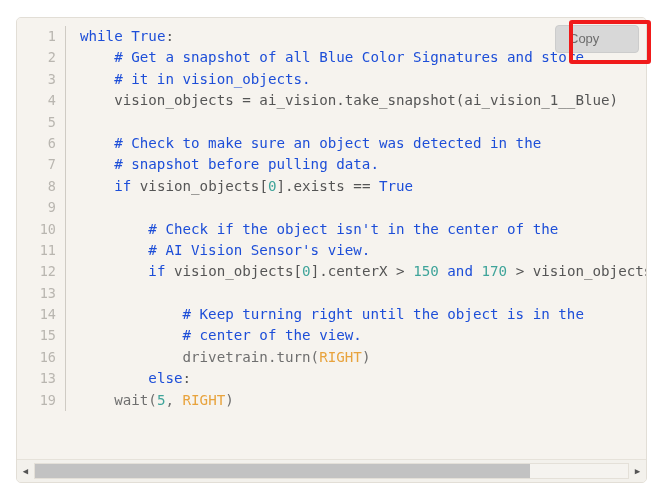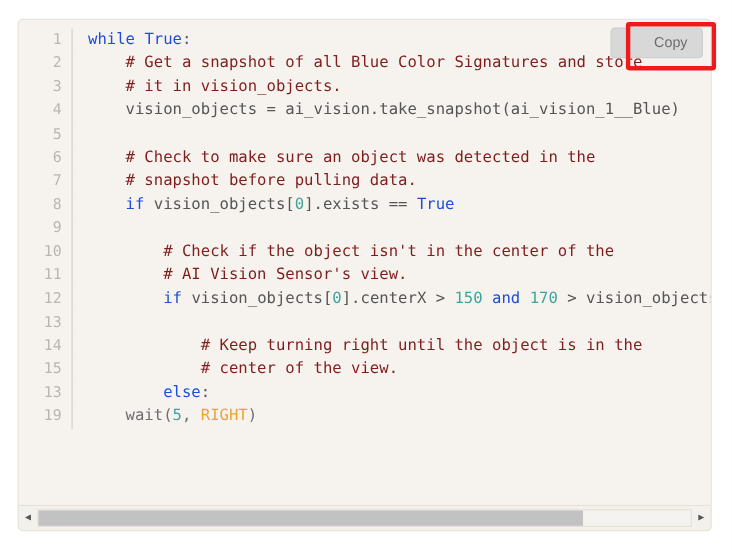--- a/index.html
+++ b/index.html
@@ -87,21 +87,21 @@
     padding-left: 14px;
     font-family: "DejaVu Sans Mono", monospace;
     font-size: 14.2px;
     color: #3a3a3a;
     white-space: pre;
     overflow: hidden;
   }
 
   
   .tok-kw      { color: #1d4ed8; }
-  .tok-com     { color: #7f1d1d; }
+  .tok-com     { color: #1d4ed8; }
   .tok-num     { color: #3fa49a; }
   .tok-const   { color: #e8a33d; }
   .tok-plain   { color: #555555; }
   .tok-attr    { color: #6f6f6f; }
 
   
   .copy-wrap {
     position: absolute;
     right: 7px;
     top: 7px;
@@ -109,21 +109,21 @@
   .copy-button {
     display: block;
     min-width: 56px;
     padding: 5px 13px 6px 13px;
     background: #d8d8d8;
     border: 1px solid #cccccc;
     border-radius: 4px;
     color: #6d6d6d;
     font-family: "Liberation Sans", sans-serif;
     font-size: 13px;
-    text-align: right;
+    text-align: left;
     cursor: pointer;
   }
   
   .copy-highlight {
     position: absolute;
     left: 569px;
     top: 20px;
     width: 82px;
     height: 44px;
     box-sizing: border-box;
@@ -192,20 +192,21 @@
           <div class="code-line"><div class="gutter">6</div><div class="sep"></div><div class="code-text"><span class="tok-com">    # Check to make sure an object was detected in the</span></div></div>
           <div class="code-line"><div class="gutter">7</div><div class="sep"></div><div class="code-text"><span class="tok-com">    # snapshot before pulling data.</span></div></div>
           <div class="code-line"><div class="gutter">8</div><div class="sep"></div><div class="code-text"><span class="tok-plain">    </span><span class="tok-kw">if</span><span class="tok-plain"> vision_objects[</span><span class="tok-num">0</span><span class="tok-plain">].exists == </span><span class="tok-kw">True</span></div></div>
           <div class="code-line"><div class="gutter">9</div><div class="sep"></div><div class="code-text"></div></div>
           <div class="code-line"><div class="gutter">10</div><div class="sep"></div><div class="code-text"><span class="tok-com">        # Check if the object isn't in the center of the</span></div></div>
           <div class="code-line"><div class="gutter">11</div><div class="sep"></div><div class="code-text"><span class="tok-com">        # AI Vision Sensor's view.</span></div></div>
           <div class="code-line"><div class="gutter">12</div><div class="sep"></div><div class="code-text"><span class="tok-plain">        </span><span class="tok-kw">if</span><span class="tok-plain"> vision_objects[</span><span class="tok-num">0</span><span class="tok-plain">].centerX &gt; </span><span class="tok-num">150</span><span class="tok-plain"> </span><span class="tok-kw">and</span><span class="tok-plain"> </span><span class="tok-num">170</span><span class="tok-plain"> &gt; vision_objects[0</span></div></div>
           <div class="code-line"><div class="gutter">13</div><div class="sep"></div><div class="code-text"></div></div>
           <div class="code-line"><div class="gutter">14</div><div class="sep"></div><div class="code-text"><span class="tok-com">            # Keep turning right until the object is in the</span></div></div>
           <div class="code-line"><div class="gutter">15</div><div class="sep"></div><div class="code-text"><span class="tok-com">            # center of the view.</span></div></div>
+          <div class="code-line"><div class="gutter">16</div><div class="sep"></div><div class="code-text"><span class="tok-attr">            drivetrain.turn(</span><span class="tok-const">RIGHT</span><span class="tok-attr">)</span></div></div>
           <div class="code-line"><div class="gutter">13</div><div class="sep"></div><div class="code-text"><span class="tok-plain">        </span><span class="tok-kw">else</span><span class="tok-plain">:</span></div></div>
           <div class="code-line"><div class="gutter">19</div><div class="sep"></div><div class="code-text"><span class="tok-attr">    wait(</span><span class="tok-num">5</span><span class="tok-attr">, </span><span class="tok-const">RIGHT</span><span class="tok-attr">)</span></div></div>
         </div>
     </div>
 
     <div class="copy-wrap">
       <div class="copy-button">Copy</div>
     </div>
 
     <div class="hscroll">

